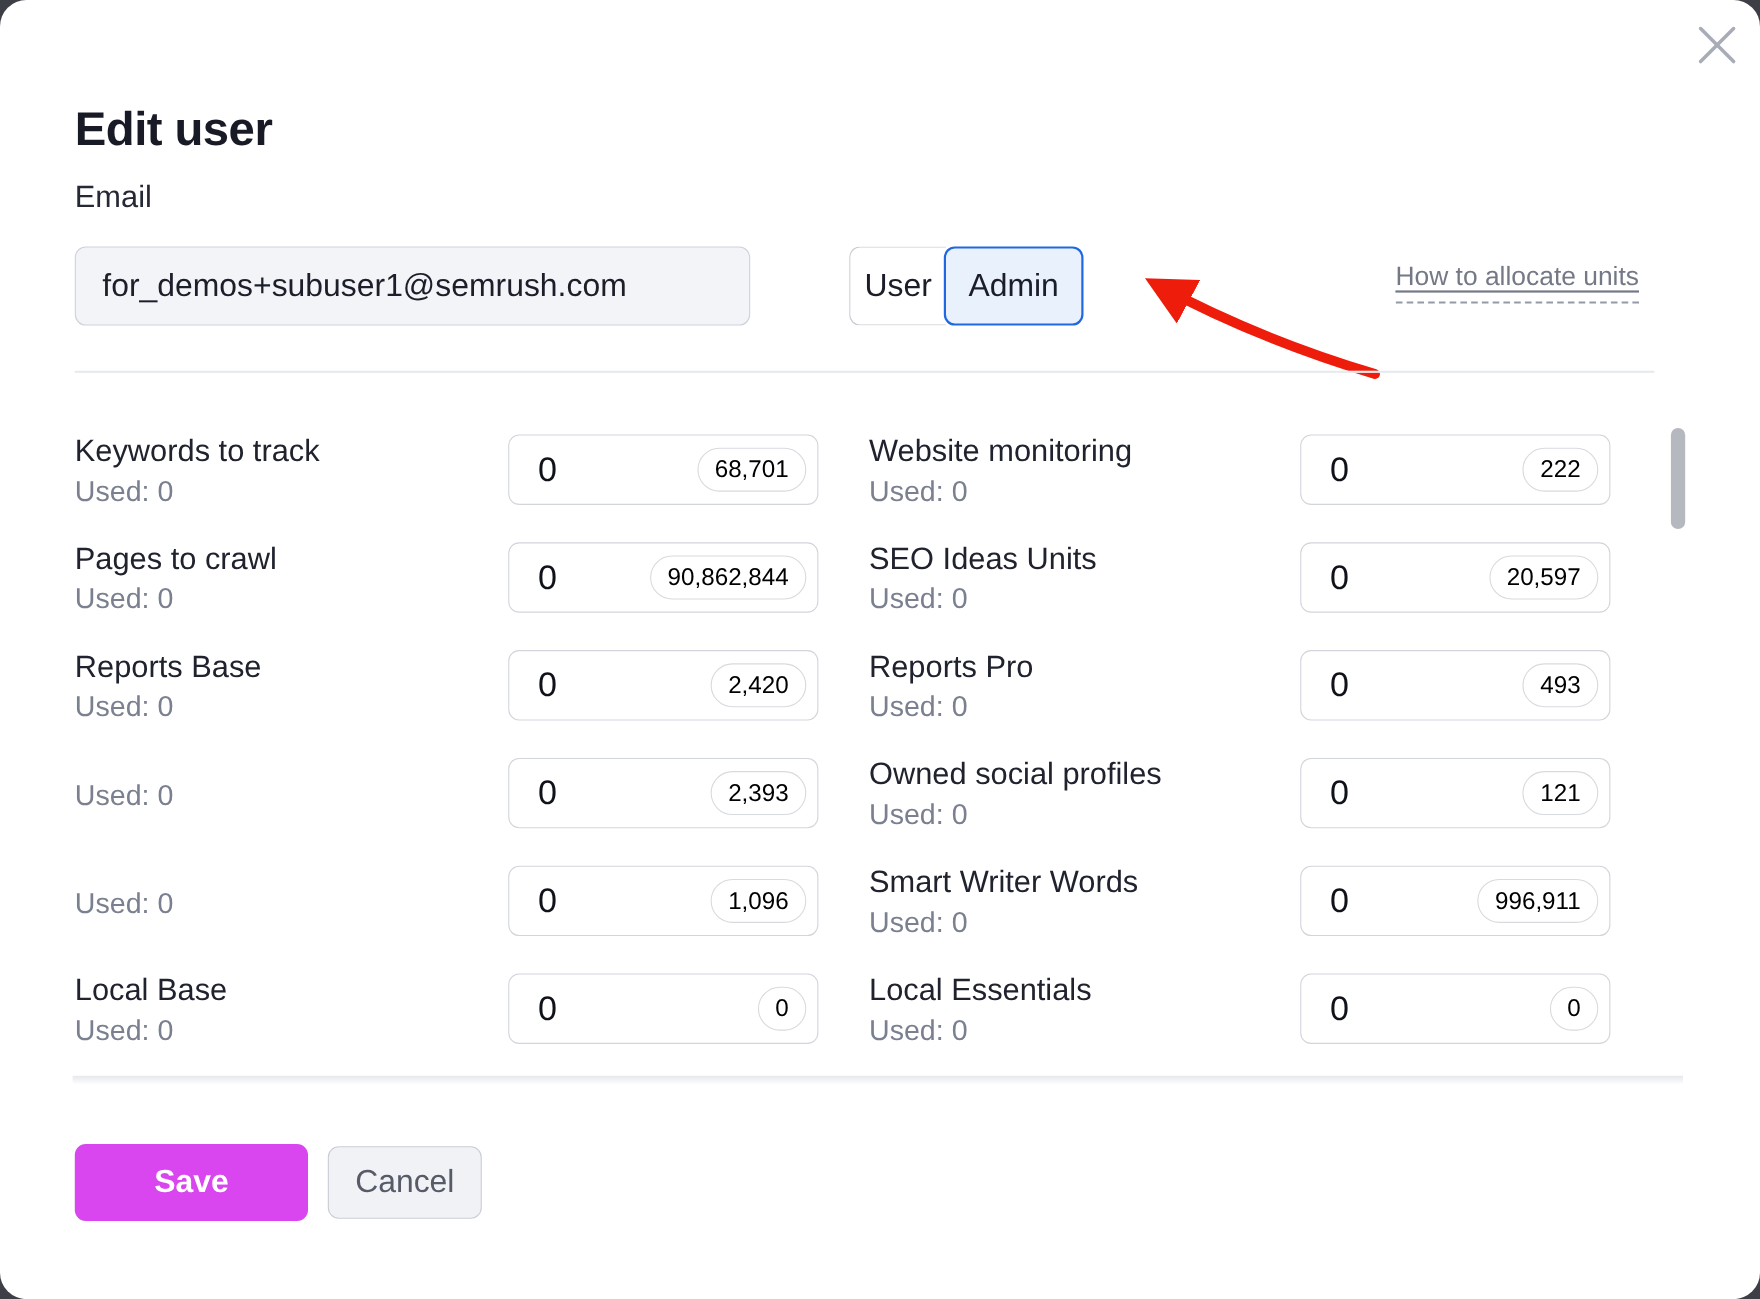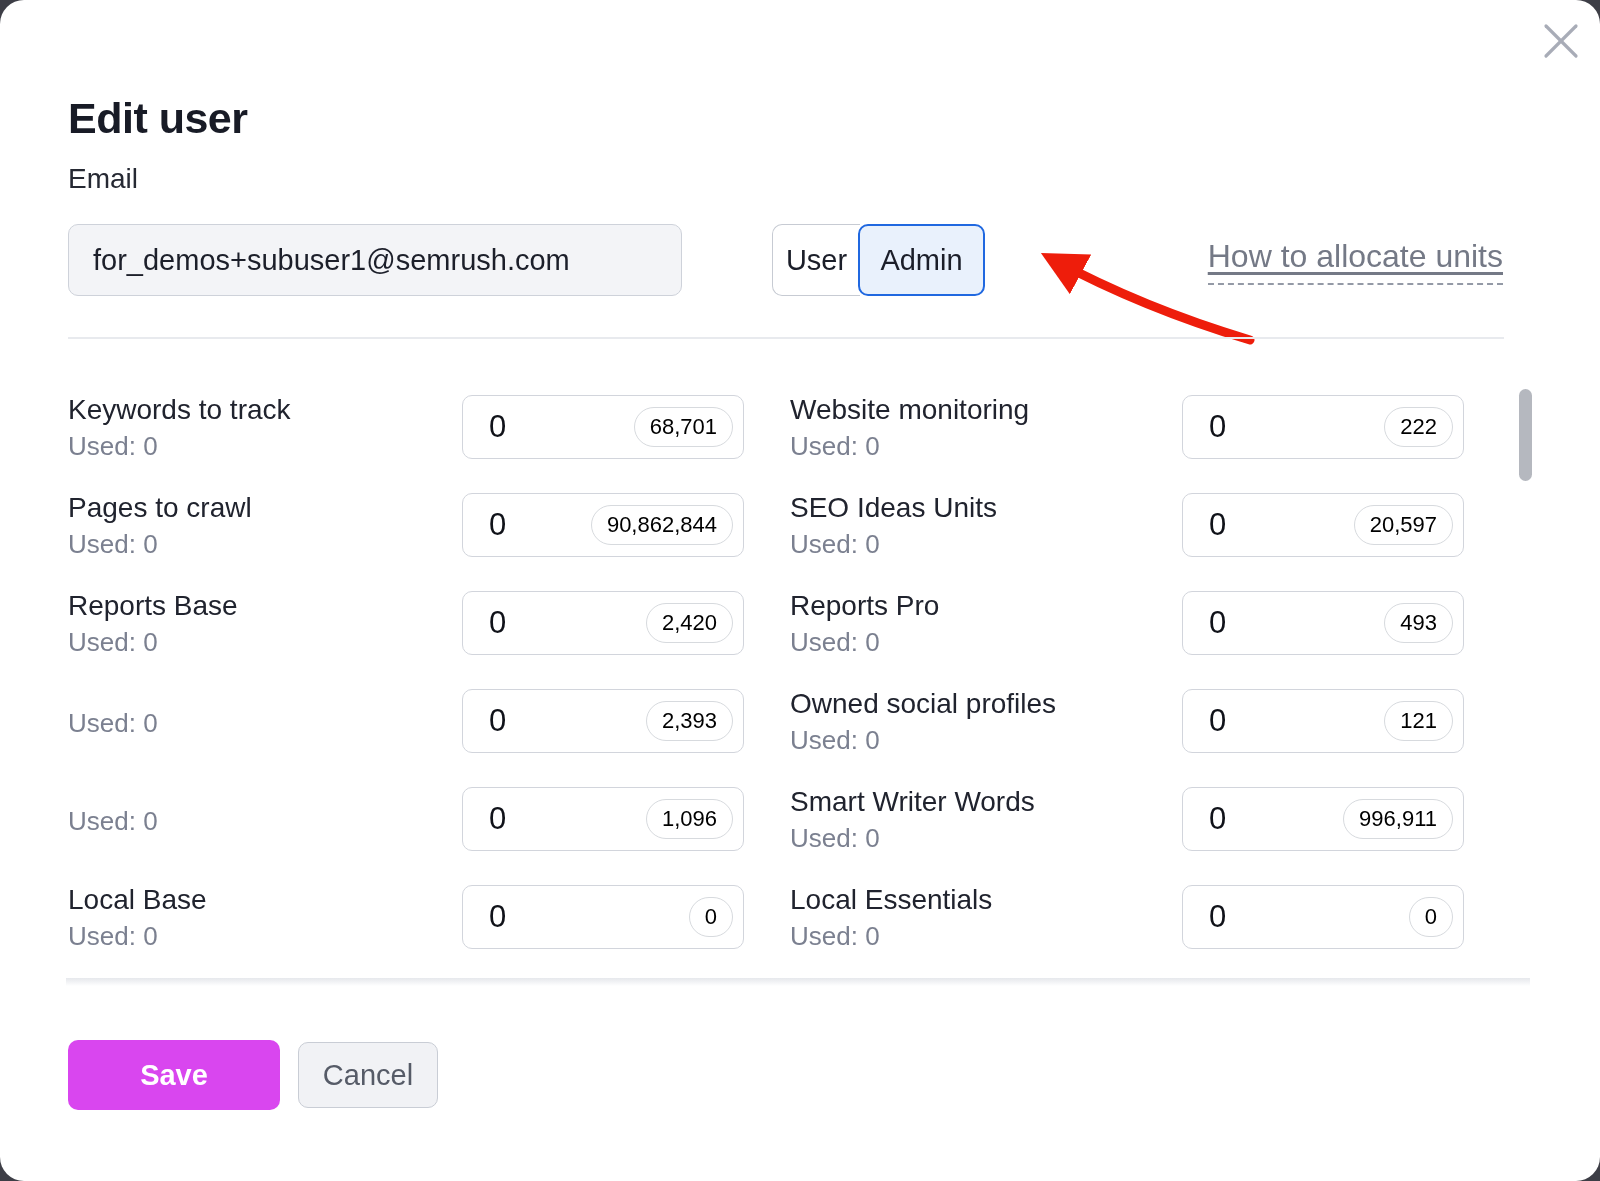--- a/index.html
+++ b/index.html
@@ -19,21 +19,21 @@
     background:#f3f4f7; border:1px solid #ced2da; border-radius:10px;
     font-size:29px; color:#1c1f2a; padding:0 24px; font-family:"Liberation Sans", sans-serif;
   }
   
   .seg { position:absolute; left:772px; top:224px; height:72px; display:flex; }
   .seg button { font-family:"Liberation Sans", sans-serif; font-size:29px; color:#1b1e29; cursor:pointer; }
   .seg-user { width:88px; background:#ffffff; border:1px solid #c7cbd3; border-right:none; border-radius:10px 0 0 10px; }
   .seg-admin { width:127px; background:#e9f1fc; border:2px solid #2068e0; border-radius:10px; margin-left:-2px; }
   
   .help-link {
-    position:absolute; right:97px; top:238px; font-size:32px; color:#747986;
+    position:absolute; right:110px; top:238px; font-size:24px; color:#747986;
     text-decoration:underline; text-underline-offset:5px; padding-bottom:8px;
     border-bottom:2px dashed #949aa6; cursor:pointer;
   }
   
   .arrow-svg { position:absolute; left:1000px; top:228px; width:270px; height:125px; pointer-events:none; }
   
   .divider { position:absolute; left:68px; top:337px; width:1436px; height:2px; background:#e8eaee; }
   
   .units { position:absolute; left:68px; top:381px; width:1396px; padding-top:14px;
            display:grid; grid-template-columns:676px 674px; column-gap:46px; }

